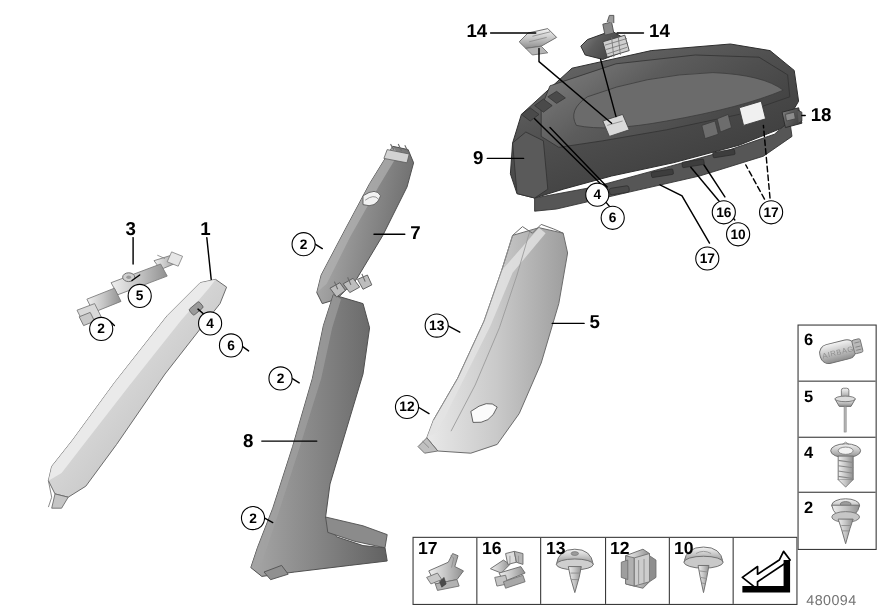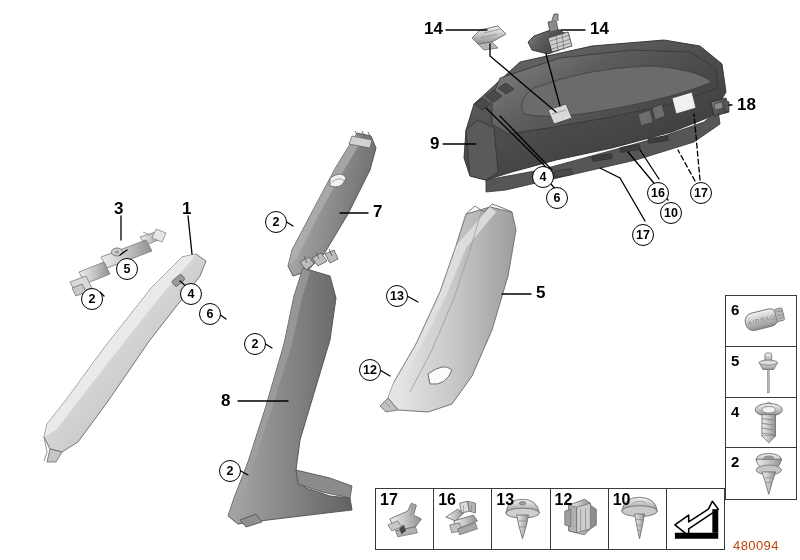--- a/index.html
+++ b/index.html
@@ -44,21 +44,21 @@
   }
   .legend-h .cell:last-child{border-right:none;}
   .cell .lnum{
     position:absolute;left:4px;top:3px;font-size:16px;font-weight:bold;color:#000;
     z-index:3;line-height:1;
   }
   .legend-v .cell .lnum{left:5px;top:6px;font-size:15px;}
   .cell .art{position:absolute;left:0;top:0;width:100%;height:100%;z-index:2;}
 
   .diagnum{
-    position:absolute;left:733px;top:538px;font-size:13px;color:#c2410c;
+    position:absolute;left:733px;top:538px;font-size:13px;color:#737373;
     letter-spacing:.4px;z-index:30;
   }
 </style>
 </head>
 <body>
 
 <div id="stage">
 
   <svg class="layer" viewBox="0 0 800 560">
     <defs>

